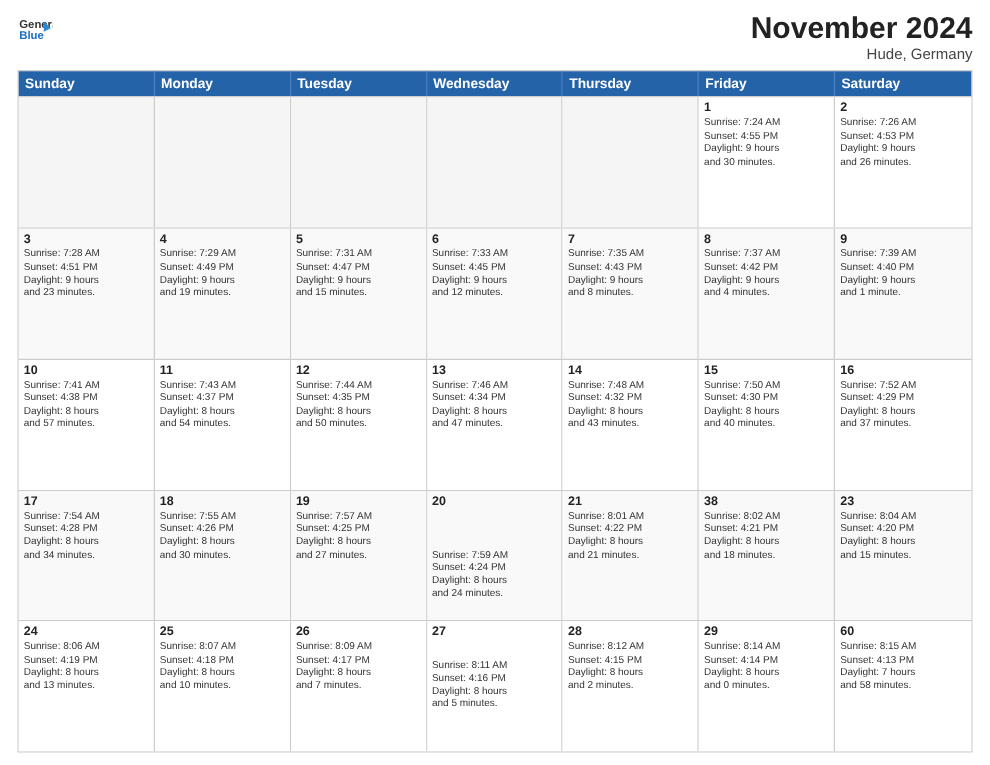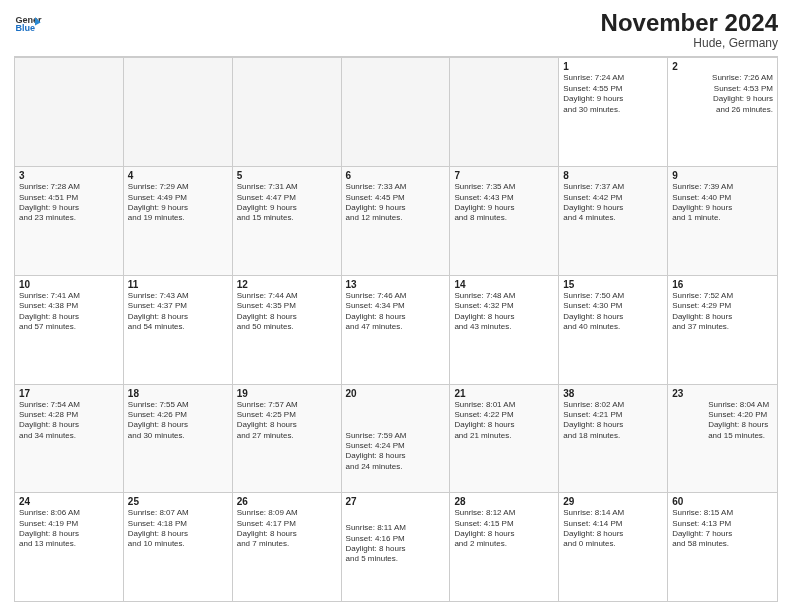--- a/index.html
+++ b/index.html
@@ -113,37 +113,46 @@
         <polygon points="30,10 38,18 30,22" fill="#2a8ad4"></polygon>
       </svg>
     </div>
     <div class="title-area">
       <div class="month-title">November 2024</div>
       <div class="location">Hude, Germany</div>
     </div>
   </div>
 
   <div class="calendar">
+    <div class="cal-header">
+    <div class="cal-header-cell">Sunday</div>
+        <div class="cal-header-cell">Monday</div>
+        <div class="cal-header-cell">Tuesday</div>
+        <div class="cal-header-cell">Wednesday</div>
+        <div class="cal-header-cell">Thursday</div>
+        <div class="cal-header-cell">Friday</div>
+        <div class="cal-header-cell">Saturday</div>
+      </div>
     <div class="cal-body">
     <div class="cal-row">
           <div class="cal-cell empty"></div>
           <div class="cal-cell empty"></div>
           <div class="cal-cell empty"></div>
           <div class="cal-cell empty"></div>
           <div class="cal-cell empty"></div>
           <div class="cal-cell">
             <span class="day-number">1</span>
             <div class="day-info" style="white-space: pre-line;">Sunrise: 7:24 AM
 Sunset: 4:55 PM
 Daylight: 9 hours
 and 30 minutes.</div>
           </div>
           <div class="cal-cell">
             <span class="day-number">2</span>
-            <div class="day-info" style="white-space: pre-line; text-align: right;">Sunrise: 7:26 AM
+            <div class="day-info" style="white-space: pre-line;">Sunrise: 7:26 AM
 Sunset: 4:53 PM
 Daylight: 9 hours
 and 26 minutes.</div>
           </div>
         </div>
         <div class="cal-row">
           <div class="cal-cell alt">
             <span class="day-number">3</span>
             <div class="day-info" style="white-space: pre-line;">Sunrise: 7:28 AM
 Sunset: 4:51 PM
@@ -282,21 +291,21 @@
           </div>
           <div class="cal-cell alt">
             <span class="day-number">38</span>
             <div class="day-info" style="white-space: pre-line;">Sunrise: 8:02 AM
 Sunset: 4:21 PM
 Daylight: 8 hours
 and 18 minutes.</div>
           </div>
           <div class="cal-cell alt">
             <span class="day-number">23</span>
-            <div class="day-info" style="white-space: pre-line; margin-left: 36px;">Sunrise: 8:04 AM
+            <div class="day-info" style="white-space: pre-line;">Sunrise: 8:04 AM
 Sunset: 4:20 PM
 Daylight: 8 hours
 and 15 minutes.</div>
           </div>
         </div>
         <div class="cal-row">
           <div class="cal-cell">
             <span class="day-number">24</span>
             <div class="day-info" style="white-space: pre-line;">Sunrise: 8:06 AM
 Sunset: 4:19 PM

